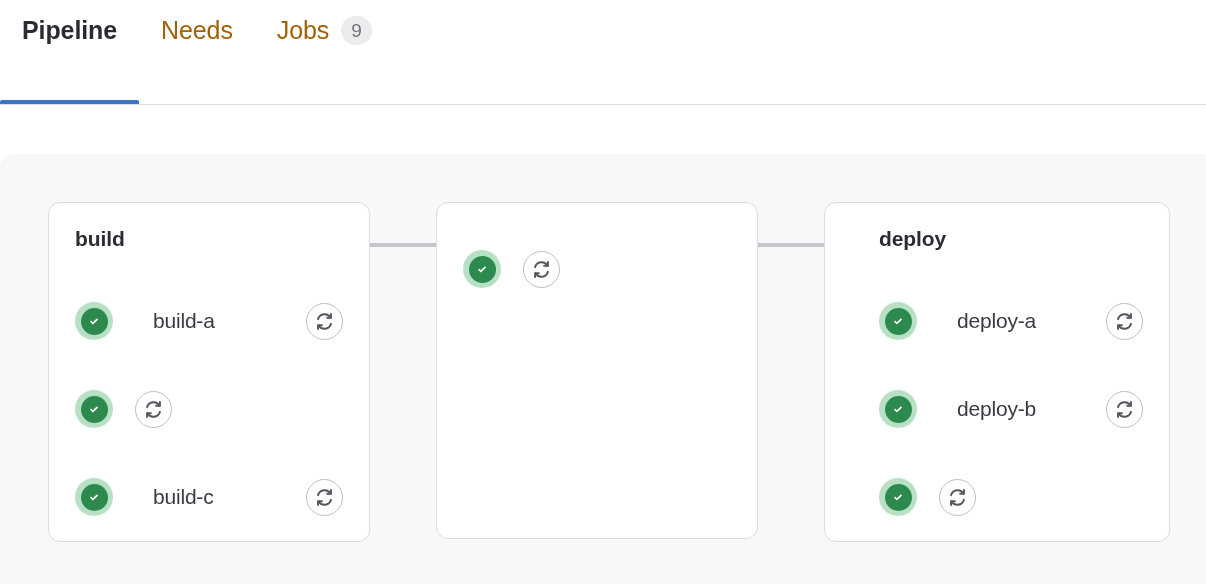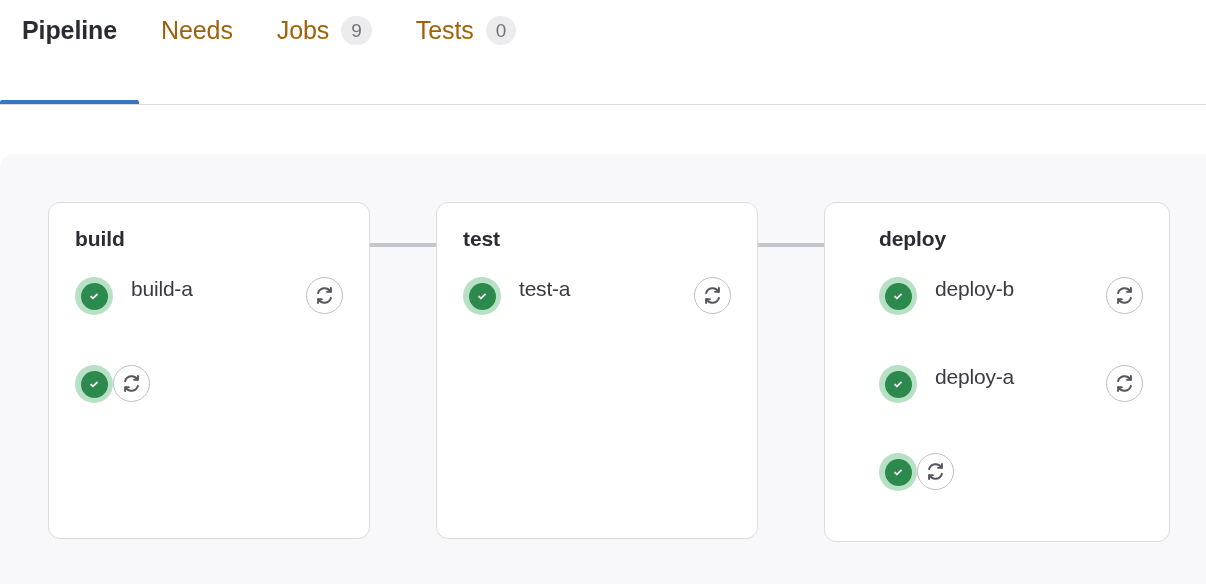--- a/index.html
+++ b/index.html
@@ -141,23 +141,25 @@
   }
 
   .job-list {
     margin: 0;
     padding: 0;
     list-style: none;
   }
   .job-row {
     height: 88px;
     display: flex;
+    align-items: center;
     padding: 0 26px;
     box-sizing: border-box;
     cursor: pointer;
+    gap: 22px;
   }
 
   
   .status-icon {
     flex: 0 0 auto;
     width: 38px;
     height: 38px;
     border-radius: 50%;
     background: #b8e0c4;
     display: flex;
@@ -215,24 +217,20 @@
         <span class="tab-label">Pipeline</span>
         <div class="tab-accent"></div>
       </div>
       <div class="tab">
         <span class="tab-label">Needs</span>
       </div>
       <div class="tab">
         <span class="tab-label">Jobs</span>
         <span class="tab-badge">9</span>
       </div>
-      <div class="tab">
-        <span class="tab-label">Tests</span>
-        <span class="tab-badge">0</span>
-      </div>
     </div>
   <div class="tabbar-underline"></div>
 </div>
 
 <div class="pipeline-canvas">
   <div class="stages">
       <div class="stage-card">
         <div class="stage-title">build</div>
         <ul class="job-list">
           <li class="job-row">
@@ -267,35 +265,53 @@
               <svg width="21" height="21" viewBox="0 0 16 16">
                 <g fill="none" stroke="#57575f" stroke-width="1.5" stroke-linecap="round" stroke-linejoin="round">
                   <path d="M3.1 6.2A5.2 5.2 0 0 1 12.6 5.1"></path>
                   <path d="M12.9 2.3v2.9h-2.9"></path>
                   <path d="M12.9 9.8a5.2 5.2 0 0 1-9.5 1.1"></path>
                   <path d="M3.1 13.7v-2.9h2.9"></path>
                 </g>
               </svg>
             </button>
           </li>
+          <li class="job-row">
+            <span class="status-icon">
+              <span class="core">
+                <svg width="15" height="15" viewBox="0 0 16 16">
+                  <path d="M6.3 11.3 3.2 8.2l1.25-1.25 1.85 1.85 4.3-4.3L11.85 5.75z" fill="#ffffff"></path>
+                </svg>
+              </span>
+            </span>
+            <span class="job-name">build-c</span>
+            <button class="retry-button">
+              <svg width="21" height="21" viewBox="0 0 16 16">
+                <g fill="none" stroke="#57575f" stroke-width="1.5" stroke-linecap="round" stroke-linejoin="round">
+                  <path d="M3.1 6.2A5.2 5.2 0 0 1 12.6 5.1"></path>
+                  <path d="M12.9 2.3v2.9h-2.9"></path>
+                  <path d="M12.9 9.8a5.2 5.2 0 0 1-9.5 1.1"></path>
+                  <path d="M3.1 13.7v-2.9h2.9"></path>
+                </g>
+              </svg>
+            </button>
+          </li>
         </ul>
       </div>
       <div class="connector"></div>
       <div class="stage-card">
-        <div class="stage-title">test</div>
         <ul class="job-list">
           <li class="job-row">
             <span class="status-icon">
               <span class="core">
                 <svg width="15" height="15" viewBox="0 0 16 16">
                   <path d="M6.3 11.3 3.2 8.2l1.25-1.25 1.85 1.85 4.3-4.3L11.85 5.75z" fill="#ffffff"></path>
                 </svg>
               </span>
             </span>
-            <span class="job-name">test-a</span>
             <button class="retry-button">
               <svg width="21" height="21" viewBox="0 0 16 16">
                 <g fill="none" stroke="#57575f" stroke-width="1.5" stroke-linecap="round" stroke-linejoin="round">
                   <path d="M3.1 6.2A5.2 5.2 0 0 1 12.6 5.1"></path>
                   <path d="M12.9 2.3v2.9h-2.9"></path>
                   <path d="M12.9 9.8a5.2 5.2 0 0 1-9.5 1.1"></path>
                   <path d="M3.1 13.7v-2.9h2.9"></path>
                 </g>
               </svg>
             </button>
@@ -307,41 +323,41 @@
         <div class="stage-title">deploy</div>
         <ul class="job-list">
           <li class="job-row">
             <span class="status-icon">
               <span class="core">
                 <svg width="15" height="15" viewBox="0 0 16 16">
                   <path d="M6.3 11.3 3.2 8.2l1.25-1.25 1.85 1.85 4.3-4.3L11.85 5.75z" fill="#ffffff"></path>
                 </svg>
               </span>
             </span>
+            <span class="job-name">deploy-a</span>
+            <button class="retry-button">
+              <svg width="21" height="21" viewBox="0 0 16 16">
+                <g fill="none" stroke="#57575f" stroke-width="1.5" stroke-linecap="round" stroke-linejoin="round">
+                  <path d="M3.1 6.2A5.2 5.2 0 0 1 12.6 5.1"></path>
+                  <path d="M12.9 2.3v2.9h-2.9"></path>
+                  <path d="M12.9 9.8a5.2 5.2 0 0 1-9.5 1.1"></path>
+                  <path d="M3.1 13.7v-2.9h2.9"></path>
+                </g>
+              </svg>
+            </button>
+          </li>
+          <li class="job-row">
+            <span class="status-icon">
+              <span class="core">
+                <svg width="15" height="15" viewBox="0 0 16 16">
+                  <path d="M6.3 11.3 3.2 8.2l1.25-1.25 1.85 1.85 4.3-4.3L11.85 5.75z" fill="#ffffff"></path>
+                </svg>
+              </span>
+            </span>
             <span class="job-name">deploy-b</span>
-            <button class="retry-button">
-              <svg width="21" height="21" viewBox="0 0 16 16">
-                <g fill="none" stroke="#57575f" stroke-width="1.5" stroke-linecap="round" stroke-linejoin="round">
-                  <path d="M3.1 6.2A5.2 5.2 0 0 1 12.6 5.1"></path>
-                  <path d="M12.9 2.3v2.9h-2.9"></path>
-                  <path d="M12.9 9.8a5.2 5.2 0 0 1-9.5 1.1"></path>
-                  <path d="M3.1 13.7v-2.9h2.9"></path>
-                </g>
-              </svg>
-            </button>
-          </li>
-          <li class="job-row">
-            <span class="status-icon">
-              <span class="core">
-                <svg width="15" height="15" viewBox="0 0 16 16">
-                  <path d="M6.3 11.3 3.2 8.2l1.25-1.25 1.85 1.85 4.3-4.3L11.85 5.75z" fill="#ffffff"></path>
-                </svg>
-              </span>
-            </span>
-            <span class="job-name">deploy-a</span>
             <button class="retry-button">
               <svg width="21" height="21" viewBox="0 0 16 16">
                 <g fill="none" stroke="#57575f" stroke-width="1.5" stroke-linecap="round" stroke-linejoin="round">
                   <path d="M3.1 6.2A5.2 5.2 0 0 1 12.6 5.1"></path>
                   <path d="M12.9 2.3v2.9h-2.9"></path>
                   <path d="M12.9 9.8a5.2 5.2 0 0 1-9.5 1.1"></path>
                   <path d="M3.1 13.7v-2.9h2.9"></path>
                 </g>
               </svg>
             </button>

